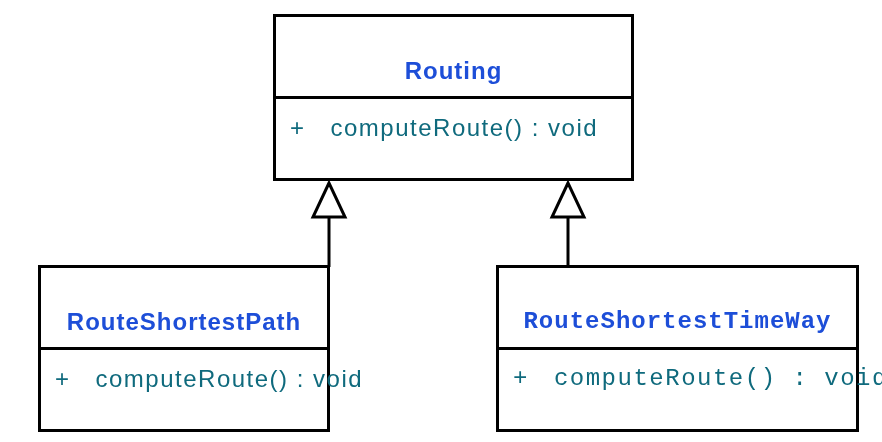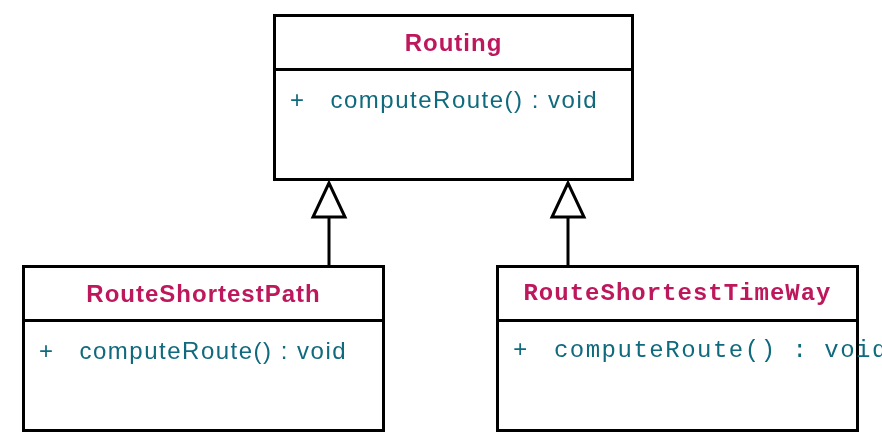--- a/index.html
+++ b/index.html
@@ -31,22 +31,23 @@
     z-index: 1;
   }
   .class-title {
     height: 51px;
     line-height: 51px;
     border-bottom: 3px solid #000000;
     text-align: center;
     font-size: 24px;
     font-weight: bold;
     letter-spacing: 1px;
-    color: #be185d;
+    color: #1d4ed8;
     white-space: nowrap;
+    margin-top: 28px;
   }
   .class-members {
     padding: 13px 0 0 14px;
   }
   .member-row {
     display: flex;
     align-items: baseline;
     gap: 25px;
     line-height: 32px;
     font-size: 24px;
@@ -77,21 +78,21 @@
   <div class="class-box" style="left:273px; top:14px; width:361px; height:167px;">
     <div class="class-title">Routing</div>
     <div class="class-members">
       <div class="member-row">
         <span class="vis">+</span>
         <span class="sig">computeRoute() : void</span>
       </div>
     </div>
   </div>
 
-  <div class="class-box" style="left:22px; top:265px; width:363px; height:167px;">
+  <div class="class-box" style="left:38px; top:265px; width:292px; height:167px;">
     <div class="class-title">RouteShortestPath</div>
     <div class="class-members">
       <div class="member-row">
         <span class="vis">+</span>
         <span class="sig">computeRoute() : void</span>
       </div>
     </div>
   </div>
 
   <div class="class-box" style="left:496px; top:265px; width:363px; height:167px;font-family:Liberation Mono, monospace;">

